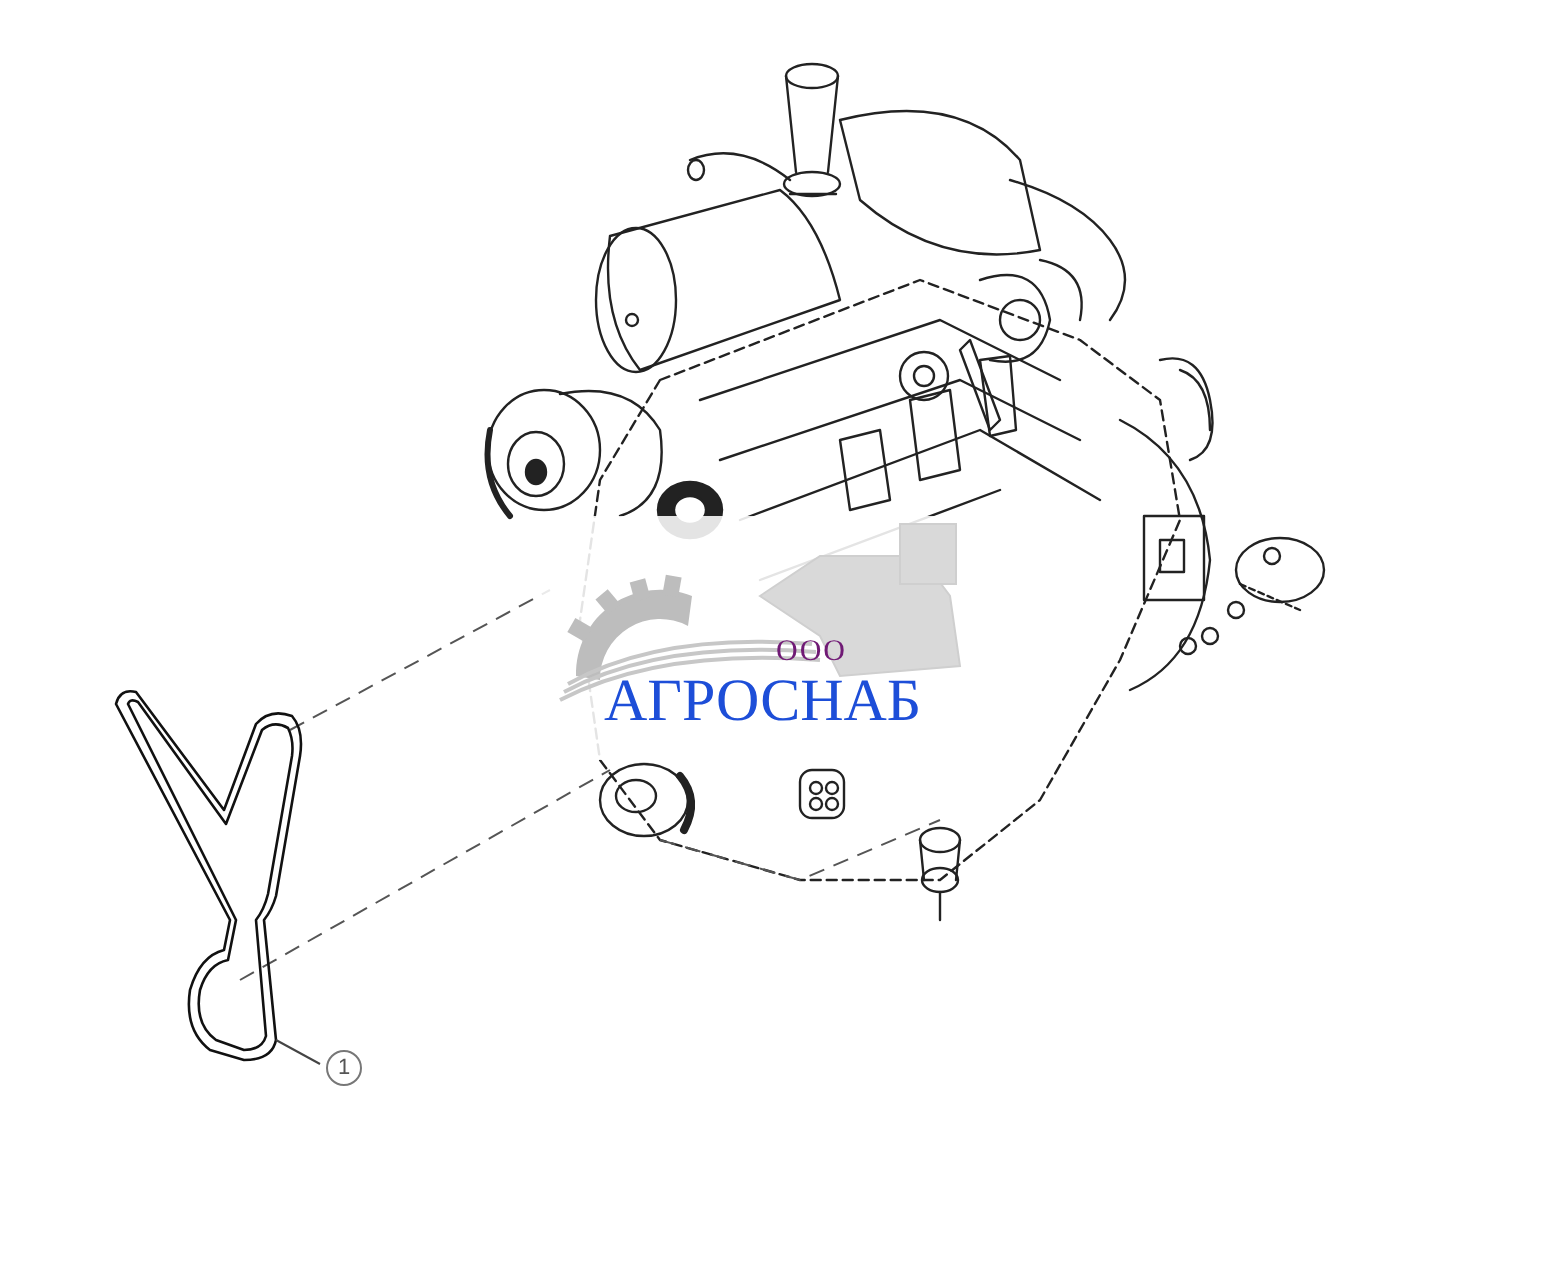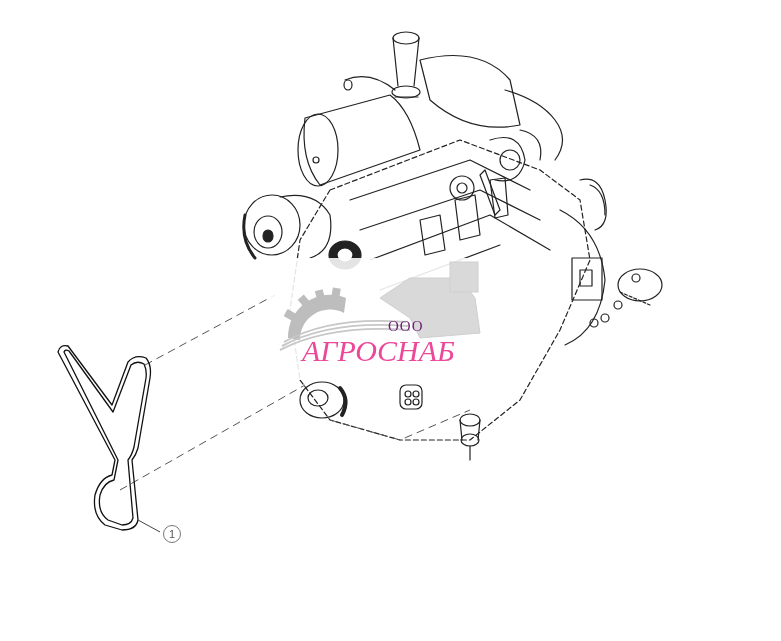--- a/index.html
+++ b/index.html
@@ -4,21 +4,21 @@
 <style>
   html,body{margin:0;padding:0;background:#ffffff;}
   body{width:781px;height:641px;position:relative;overflow:hidden;font-family:"Liberation Serif",serif;}
   .canvas{position:absolute;left:0;top:0;width:781px;height:641px;}
   svg{position:absolute;left:0;top:0;}
   .callout{position:absolute;width:18px;height:18px;border:1.2px solid #777;border-radius:50%;
     display:flex;align-items:center;justify-content:center;font-family:"Liberation Sans",sans-serif;
     font-size:11px;color:#555;background:#fff;box-sizing:border-box;}
   .watermark{position:absolute;left:270px;top:258px;width:240px;height:122px;background:rgba(255,255,255,0.88);}
   .wm-ooo{position:absolute;left:388px;top:318px;font-family:Liberation Serif, serif;font-size:15px;color:#701a75;letter-spacing:1px;}
-  .wm-name{position:absolute;left:302px;top:334px;font-family:"Liberation Serif",serif;font-size:30px;color:#ec4899;letter-spacing:0px;font-style:italic;}
+  .wm-name{position:absolute;left:302px;top:334px;font-family:"Liberation Serif",serif;font-size:30px;color:#1d4ed8;letter-spacing:0px;}
 </style>
 </head>
 <body>
 
 <div class="canvas">
 <svg width="781" height="641" viewBox="0 0 781 641">
   <g fill="none" stroke="#222" stroke-width="1.2" stroke-linejoin="round" stroke-linecap="round">
 
     <g>
       <ellipse cx="406" cy="38" rx="13" ry="6"></ellipse>

